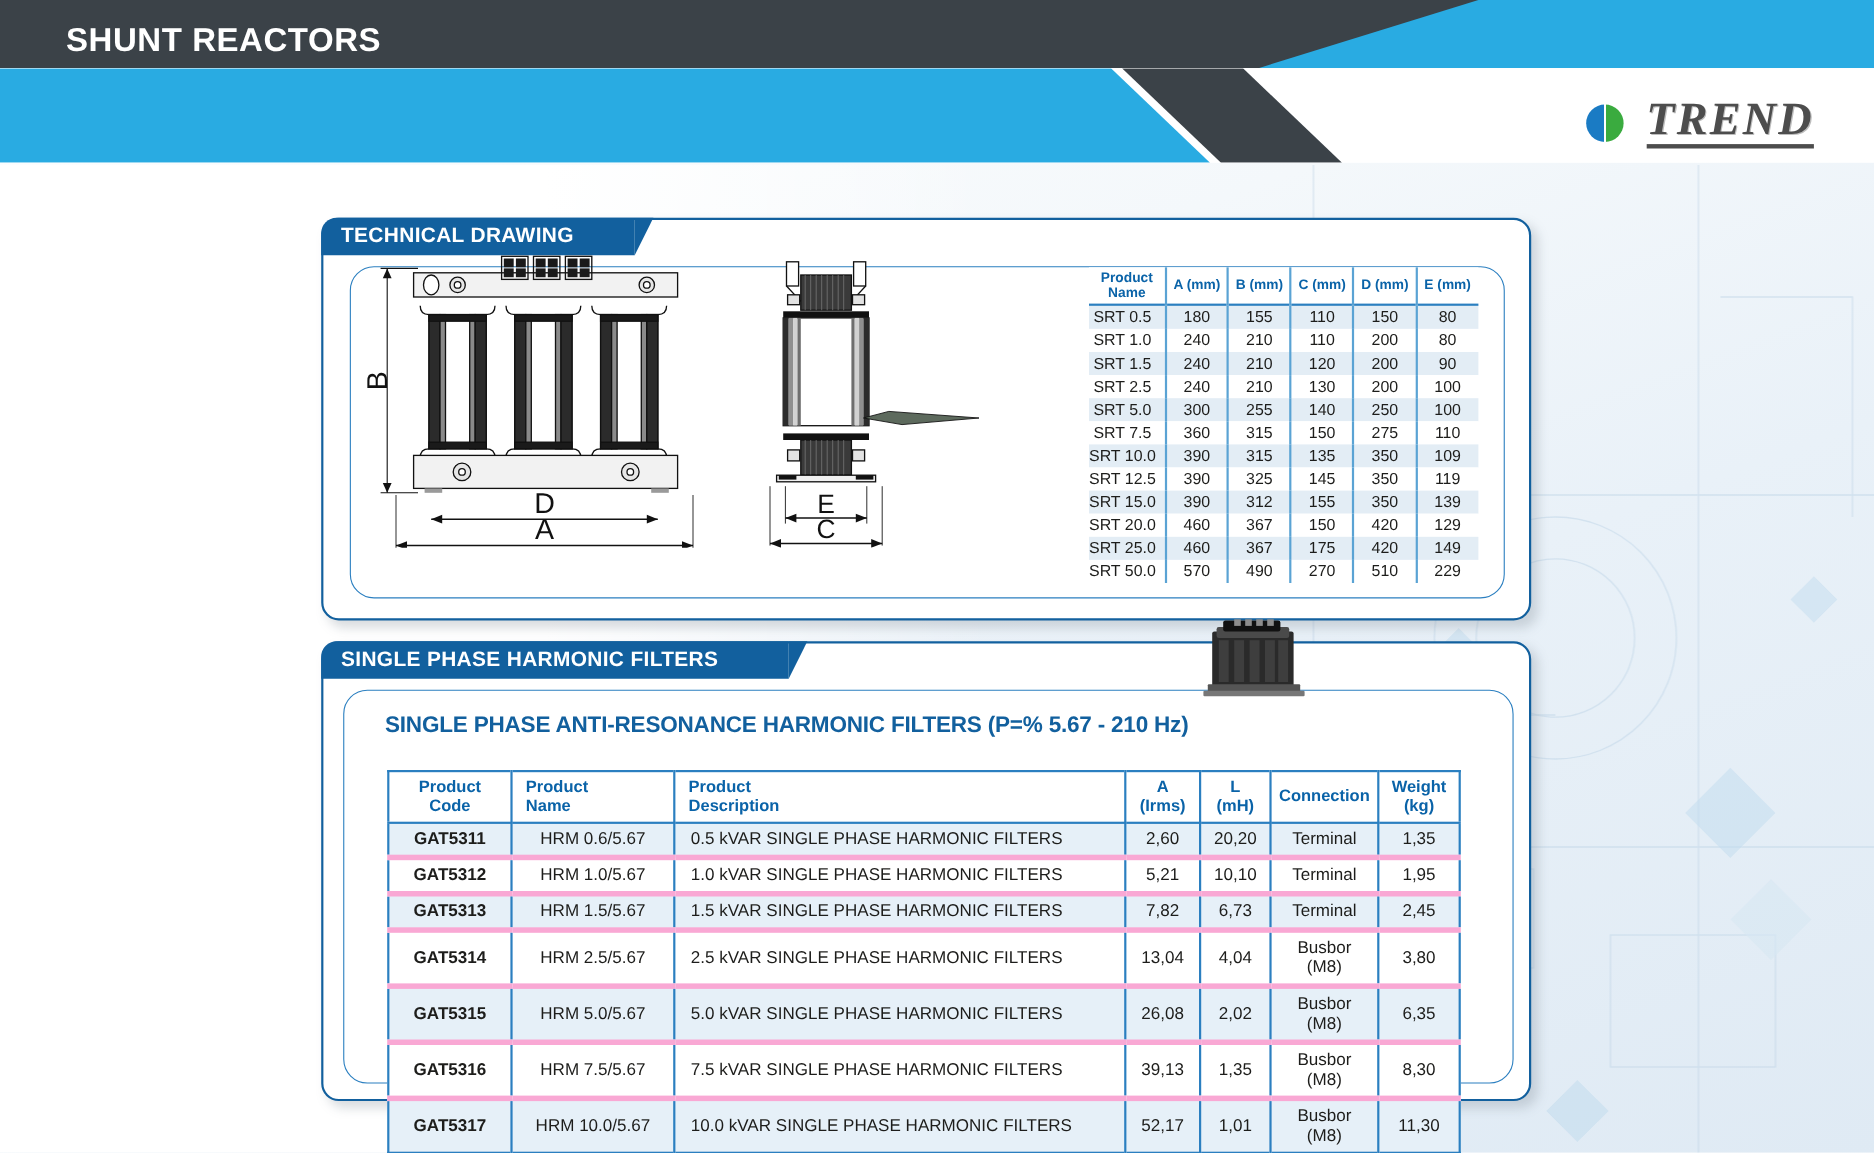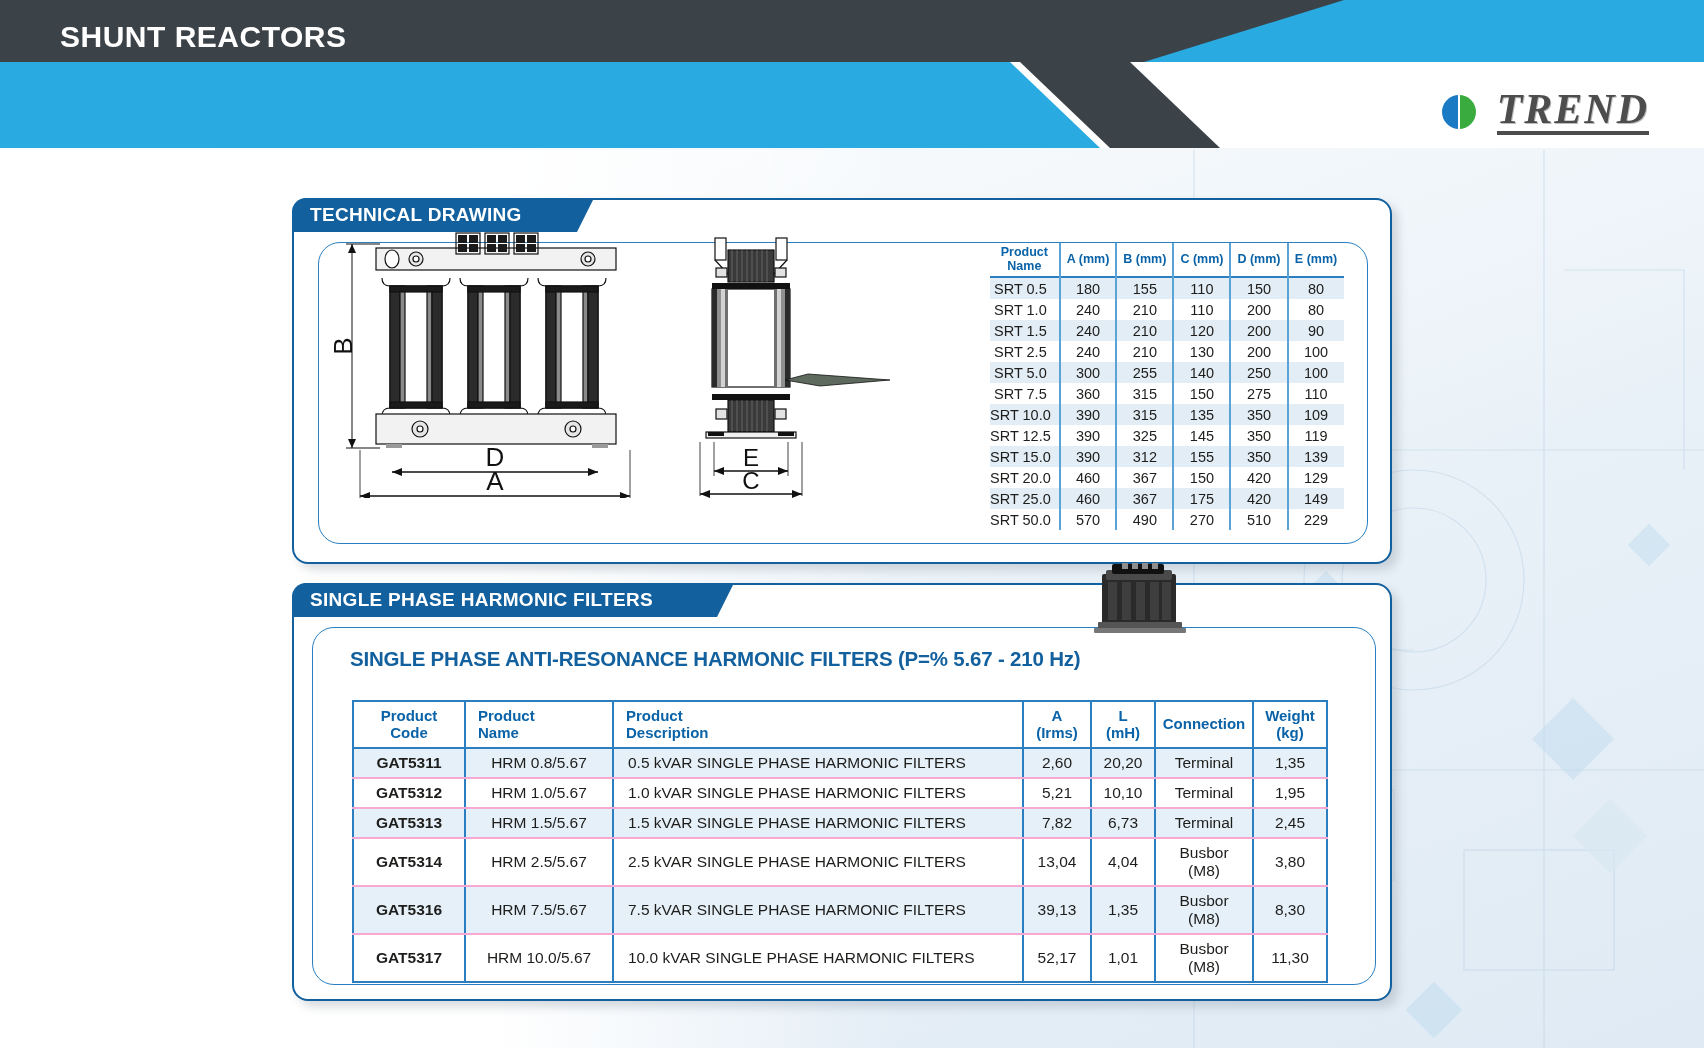--- a/index.html
+++ b/index.html
@@ -169,21 +169,21 @@
     border-bottom: 2px solid #2b7fc0;
     white-space: pre-line;
     background: rgba(255,255,255,.85);
   }
   .filtertable th.lt { text-align: left; padding-left: 12px; }
   .filtertable th:last-child { border-right: none; }
   .filtertable td {
     font-size: 15.5px; color: #1d1d1b;
     padding: 5px 8px; text-align: center;
     border-right: 2px solid #2b7fc0;
-    border-bottom: 2px solid #f9a8d4;
+    border-bottom: 5px solid #f9a8d4;
     height: 29px;
   }
   .filtertable td:last-child { border-right: none; }
   .filtertable tbody tr:last-child td { border-bottom: none; }
   .filtertable tbody tr:nth-child(odd) td { background: rgba(222,235,245,.75); }
   .filtertable tbody tr:nth-child(even) td { background: rgba(255,255,255,.6); }
   .c-code { color: #1a7bc4; font-weight: bold; font-size: 16px; }
   .c-name { font-size: 15.5px; }
   .c-desc { font-size: 13px; text-align: left !important; padding-left: 14px !important; }
   .c-conn { font-size: 13.5px; }
@@ -553,21 +553,21 @@
         <th style="width:64px">L
 (mH)</th>
         <th style="width:98px">Connection</th>
         <th style="width:74px">Weight
 (kg)</th>
       </tr>
     </thead>
     <tbody id="filter-body">
         <tr>
           <td class="c-code">GAT5311</td>
-          <td class="c-name">HRM 0.8/5.67</td>
+          <td class="c-name">HRM 0.6/5.67</td>
           <td class="c-desc">0.5 kVAR  SINGLE PHASE HARMONIC FILTERS</td>
           <td>2,60</td>
           <td>20,20</td>
           <td class="c-conn">Terminal</td>
           <td>1,35</td>
         </tr>
         <tr>
           <td class="c-code">GAT5312</td>
           <td class="c-name">HRM 1.0/5.67</td>
           <td class="c-desc">1.0 kVAR SINGLE PHASE HARMONIC FILTERS</td>
@@ -588,20 +588,29 @@
         <tr>
           <td class="c-code">GAT5314</td>
           <td class="c-name">HRM 2.5/5.67</td>
           <td class="c-desc">2.5 kVAR SINGLE PHASE HARMONIC FILTERS</td>
           <td>13,04</td>
           <td>4,04</td>
           <td class="c-conn">Busbor (M8)</td>
           <td>3,80</td>
         </tr>
         <tr>
+          <td class="c-code">GAT5315</td>
+          <td class="c-name">HRM 5.0/5.67</td>
+          <td class="c-desc">5.0 kVAR SINGLE PHASE HARMONIC FILTERS</td>
+          <td>26,08</td>
+          <td>2,02</td>
+          <td class="c-conn">Busbor (M8)</td>
+          <td>6,35</td>
+        </tr>
+        <tr>
           <td class="c-code">GAT5316</td>
           <td class="c-name">HRM 7.5/5.67</td>
           <td class="c-desc">7.5 kVAR SINGLE PHASE HARMONIC FILTERS</td>
           <td>39,13</td>
           <td>1,35</td>
           <td class="c-conn">Busbor (M8)</td>
           <td>8,30</td>
         </tr>
         <tr>
           <td class="c-code">GAT5317</td>

